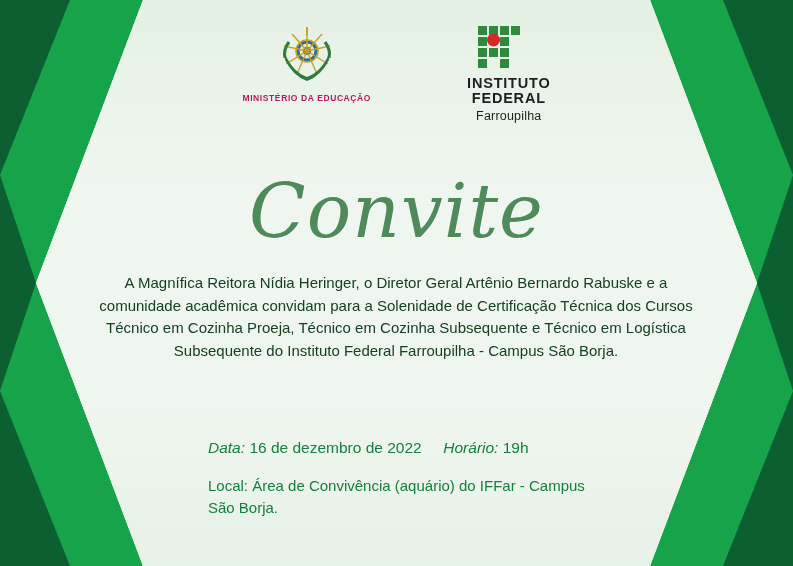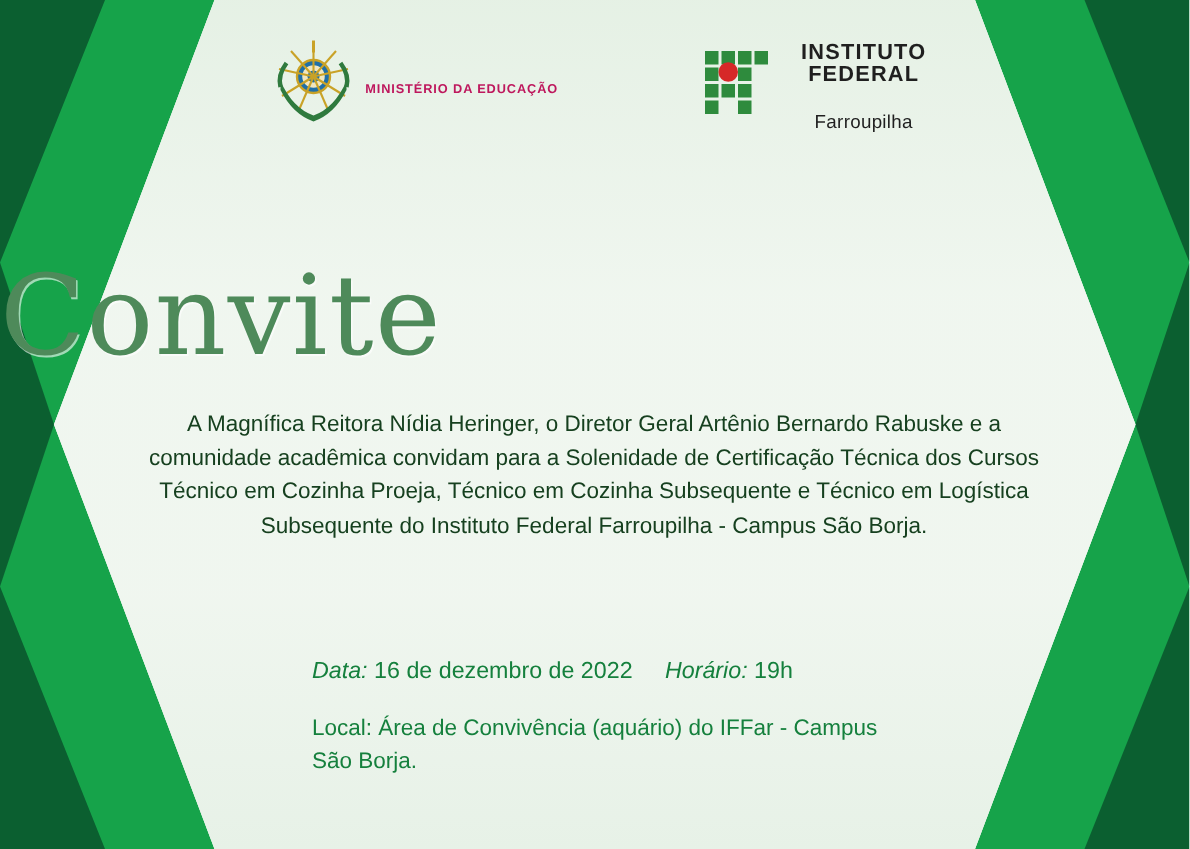--- a/index.html
+++ b/index.html
@@ -42,21 +42,21 @@
     left: 0;
     right: 0;
     display: flex;
     justify-content: center;
     align-items: flex-start;
     gap: 96px;
   }
 
   .logo-block {
     display: flex;
-    flex-direction: row;
+    flex-direction: column;
     align-items: center;
   }
 
   .brasao-texts {
     margin-top: 11px;
     text-align: center;
     color: #be185d;
   }
   .brasao-line1 {
     font-size: 8.5px;
@@ -76,30 +76,32 @@
   .if-line1, .if-line2 {
     font-size: 14.5px;
     font-weight: bold;
     color: #1f1f1f;
     letter-spacing: 0.8px;
     line-height: 15px;
   }
   .if-line3 {
     font-size: 12.5px;
     color: #1f1f1f;
-    margin-top: 16px;
+    margin-top: 3px;
     letter-spacing: 0.2px;
   }
 
   .title {
     position: absolute;
     top: 168px;
     left: 0;
     right: 0;
+    text-align: center;
     font-family: "DejaVu Serif", serif;
+    font-style: italic;
     font-size: 74px;
     color: #4e8a5a;
     letter-spacing: 1px;
     text-shadow: 1px 1px 0 rgba(255,255,255,0.6);
   }
 
   .body-text {
     position: absolute;
     top: 272px;
     left: 96px;

